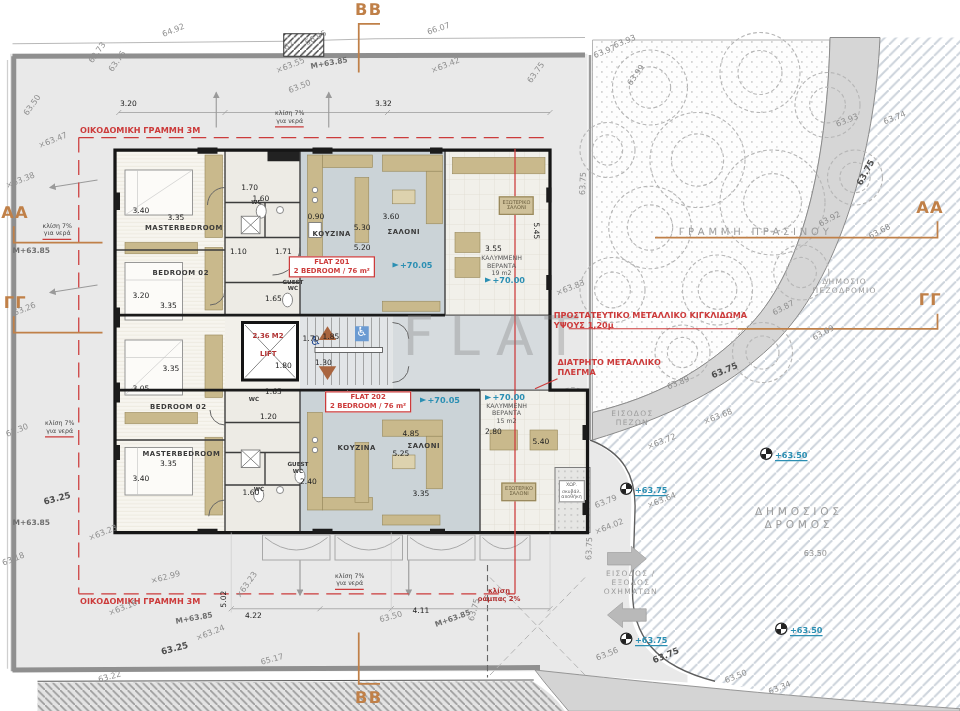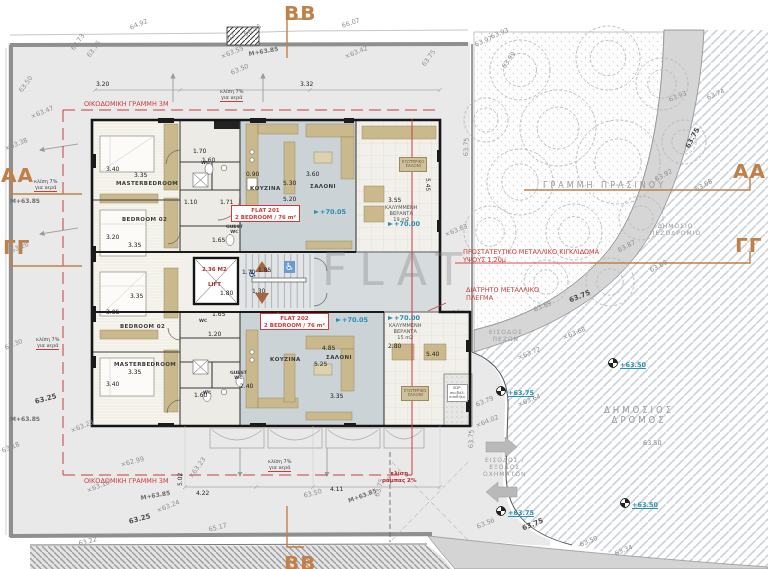--- a/index.html
+++ b/index.html
@@ -13,32 +13,32 @@
        transform-origin:left top;}
   .elev{color:#8f8f8f;font-size:6.5px;}
   .elevb{color:#4e4e4e;font-size:7px;font-weight:bold;}
   .bmk{color:#6e6e6e;font-size:6px;font-weight:bold;}
   .dim{color:#222;font-size:6px;}
   .room{color:#3a3a3a;font-size:5.5px;font-weight:600;letter-spacing:.4px;}
   .rooms{color:#3a3a3a;font-size:4.5px;font-weight:600;text-align:center;}
   .site{color:#9d9d9d;font-size:8px;letter-spacing:3px;}
   .siteb{color:#9d9d9d;font-size:8.5px;letter-spacing:3px;text-align:left;}
   .sitec{color:#9d9d9d;font-size:6px;letter-spacing:1px;text-align:center;}
-  .red{color:#cc3b3b;font-size:6.5px;font-weight:normal;margin-left:20px;}
+  .red{color:#cc3b3b;font-size:6.5px;font-weight:bold;}
   .redsm{color:#b03030;font-size:5.5px;font-weight:bold;text-align:center;}
   .flatbox{background:#fff;border:1px solid #cc3b3b;color:#cc3b3b;font-weight:bold;
            font-size:5.5px;text-align:center;padding:1px 3px;}
   .lvl{color:#2b8fb3;font-weight:bold;font-size:6.5px;}
   .lvl::before{content:"";display:inline-block;width:0;height:0;border-left:5px solid currentColor;
      border-top:2.5px solid transparent;border-bottom:2.5px solid transparent;margin-right:1px;}
   .survey{color:#2b8fb3;font-weight:bold;font-size:6.5px;text-decoration:underline;}
   .survey::before{content:"";display:inline-block;width:8px;height:8px;border-radius:50%;
      border:1px solid #222;margin-right:2px;vertical-align:-1.5px;
      background:conic-gradient(#222 0 90deg,#fff 90deg 180deg,#222 180deg 270deg,#fff 270deg 360deg);}
-  .section{color:#c08048;font-size:20px;font-weight:bold;letter-spacing:1px;}
+  .section{color:#c08048;font-size:13px;font-weight:bold;letter-spacing:1px;}
   .note{color:#444;font-size:5px;text-align:center;border-bottom:1px solid #cc3b3b;padding-bottom:1px;}
   .cap{color:#555;font-size:5px;text-align:center;}
   .vbox{font-size:4px;color:#6b5f3f;text-align:center;background:#cfc19a;
         border:.5px solid #9a8a5e;padding:1.5px 2px;}
   .tinybox{background:#fff;border:.5px solid #999;font-size:3.8px;color:#666;
            text-align:center;padding:1px;}
   .wcb{font-size:10px;color:#17418d;}
   .wcw{font-size:10px;color:#fff;background:#6b9bd2;padding:0 1px;}
   .tree{fill:none;stroke:#b7b7b7;stroke-width:.9;stroke-dasharray:3 2;}
   .slope{stroke:#9a9a9a;stroke-width:.9;}

